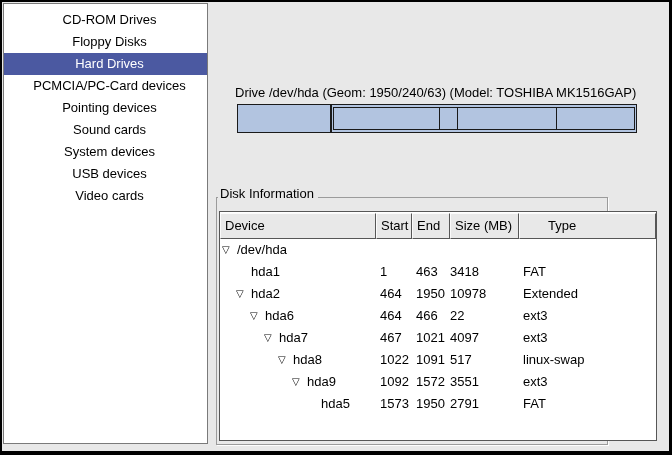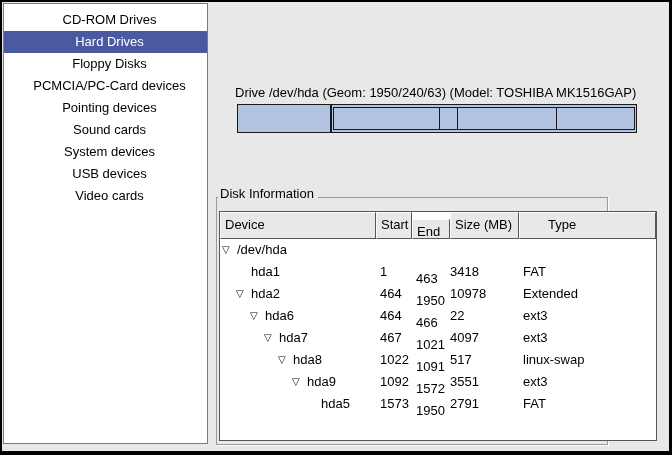--- a/index.html
+++ b/index.html
@@ -83,36 +83,36 @@
 
   
   .ptable {
     position:absolute; left:3px; top:25px;
     width:438px; height:230px;
     border:1px solid #565656;
     background:#fff;
     overflow:hidden;
     z-index:1;
   }
-  .thead { display:flex; height:27px; }
+  .thead { display:flex; height:27px;align-items:center; }
   .th {
     background:#e8e8e8;
     border-top:1px solid #fbfbfb;
     border-left:1px solid #fbfbfb;
     border-right:1px solid #565656;
     border-bottom:1px solid #565656;
     padding-left:4px;
     line-height:24px;
     white-space:nowrap;
     overflow:hidden;
     cursor:default;
   }
   .col-device { width:156px; }
   .col-start  { width:36px; }
-  .col-end    { width:38px;margin-top:7px; }
+  .col-end    { width:38px; }
   .col-size   { width:69px; }
   .col-type   { flex:1;padding-left:28px; }
   .tr { display:flex; height:22px; line-height:22px; }
   .td { white-space:nowrap; overflow:hidden; }
   .td.col-device { display:flex; align-items:center; }
   .td.col-start, .td.col-end { padding-left:4px; }
   .td.col-size { text-align:left; padding-right:6px; }
   .td.col-type { padding-left:4px; }
   .expander {
     width:15px; flex:none;
@@ -124,22 +124,22 @@
   .ind6{padding-left:86px}
 </style>
 </head>
 <body>
 
 <div class="window">
 
   <div class="sidebar">
     <ul>
       <li class="list-item">CD-ROM Drives</li>
+      <li class="list-item">Floppy Disks</li>
       <li class="list-item selected">Hard Drives</li>
-      <li class="list-item">Floppy Disks</li>
       <li class="list-item">PCMCIA/PC-Card devices</li>
       <li class="list-item">Pointing devices</li>
       <li class="list-item">Sound cards</li>
       <li class="list-item">System devices</li>
       <li class="list-item">USB devices</li>
       <li class="list-item">Video cards</li>
     </ul>
   </div>
 
   <div class="drive-label">Drive /dev/hda (Geom: 1950/240/63) (Model: TOSHIBA MK1516GAP)</div>

